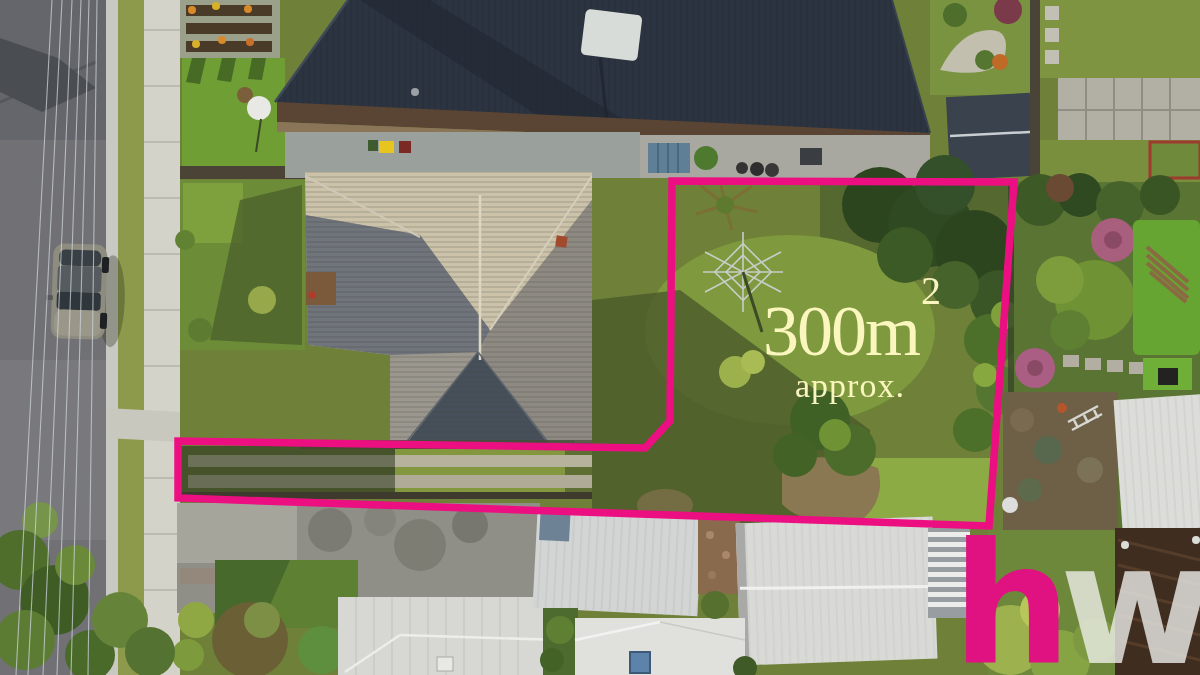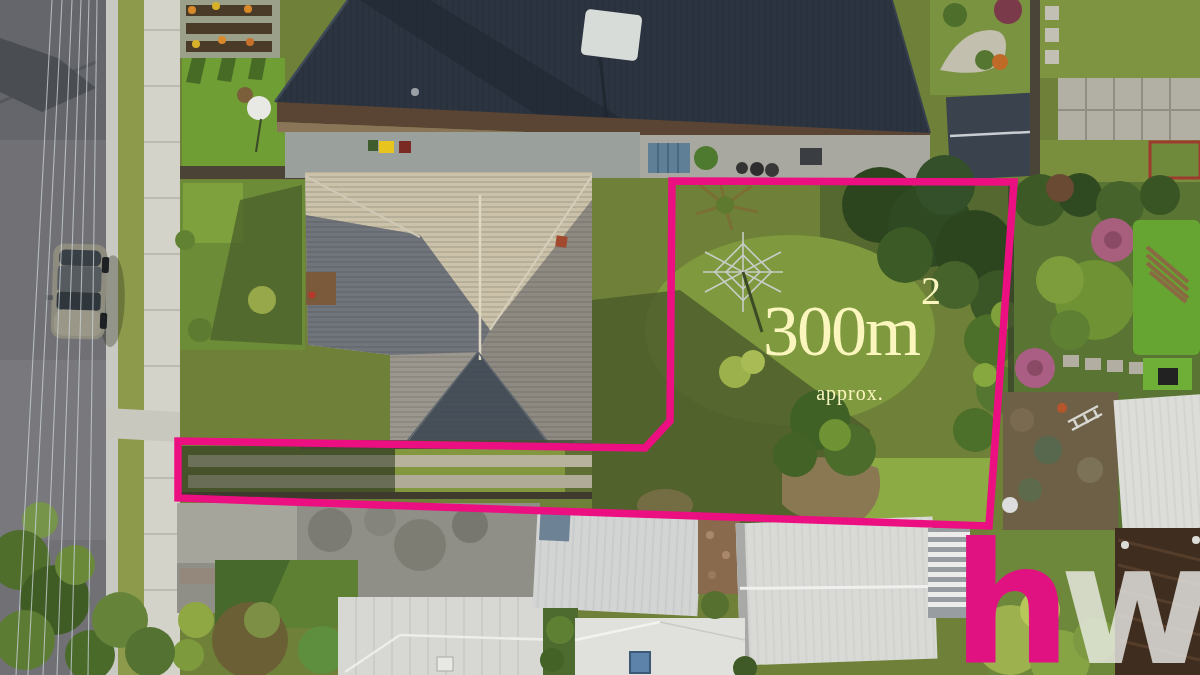--- a/index.html
+++ b/index.html
@@ -3,21 +3,21 @@
 <meta charset="utf-8">
 <style>
   html,body{margin:0;padding:0;background:#222;}
   .stage{position:relative;width:1200px;height:675px;overflow:hidden;background:#6f8138;
          font-family:"DejaVu Sans","Liberation Sans",sans-serif;}
   .stage svg{position:absolute;left:0;top:0;}
   .area-label{position:absolute;left:700px;top:281px;width:300px;text-align:center;
               color:#fef9c3;opacity:.97;pointer-events:none;font-family:Liberation Serif, serif;}
   .area-main{font-size:72px;line-height:72px;letter-spacing:-2px;font-weight:400;}
   .area-main sup{font-size:40px;position:relative;top:-26px;left:2px;}
-  .area-qualifier{font-size:20px;line-height:30px;margin-top:11px;letter-spacing:1px;text-align:center;}
+  .area-qualifier{font-size:34px;line-height:30px;margin-top:4px;letter-spacing:1px;text-align:center;}
   .logo{position:absolute;left:952px;top:521px;font-size:168px;line-height:168px;
         font-weight:700;letter-spacing:-12px;white-space:nowrap;pointer-events:none;}
   .logo .l1{color:#e01281;}
   .logo .l2{color:rgba(240,240,237,0.78);}
 </style>
 </head>
 <body>
 
 <div class="stage">
 <svg width="1200" height="675" viewBox="0 0 1200 675">

